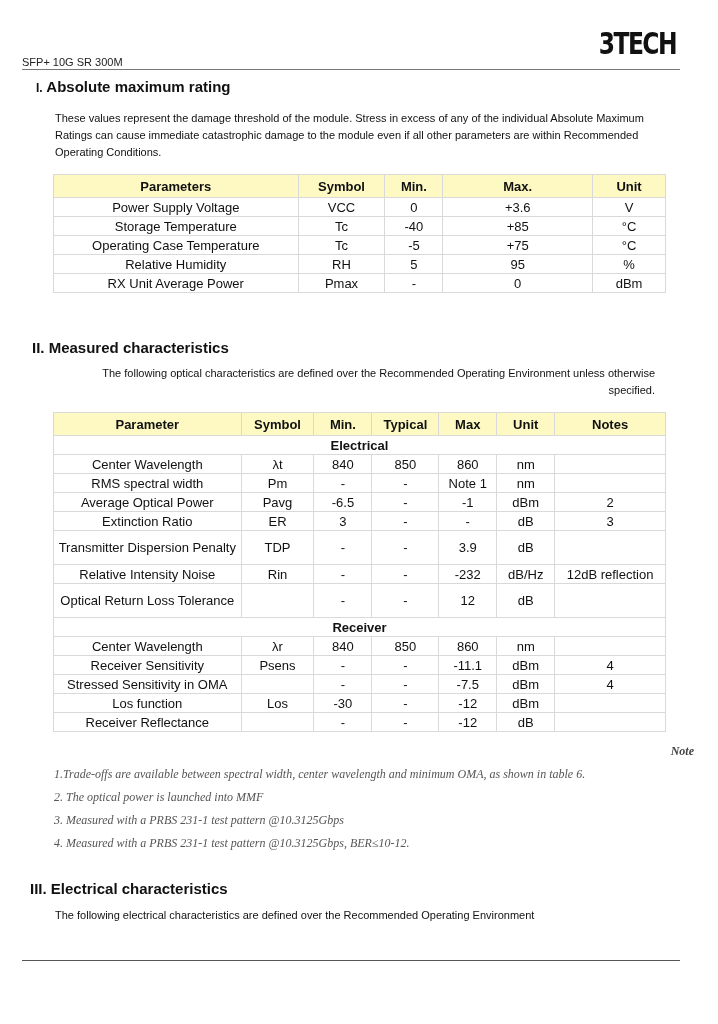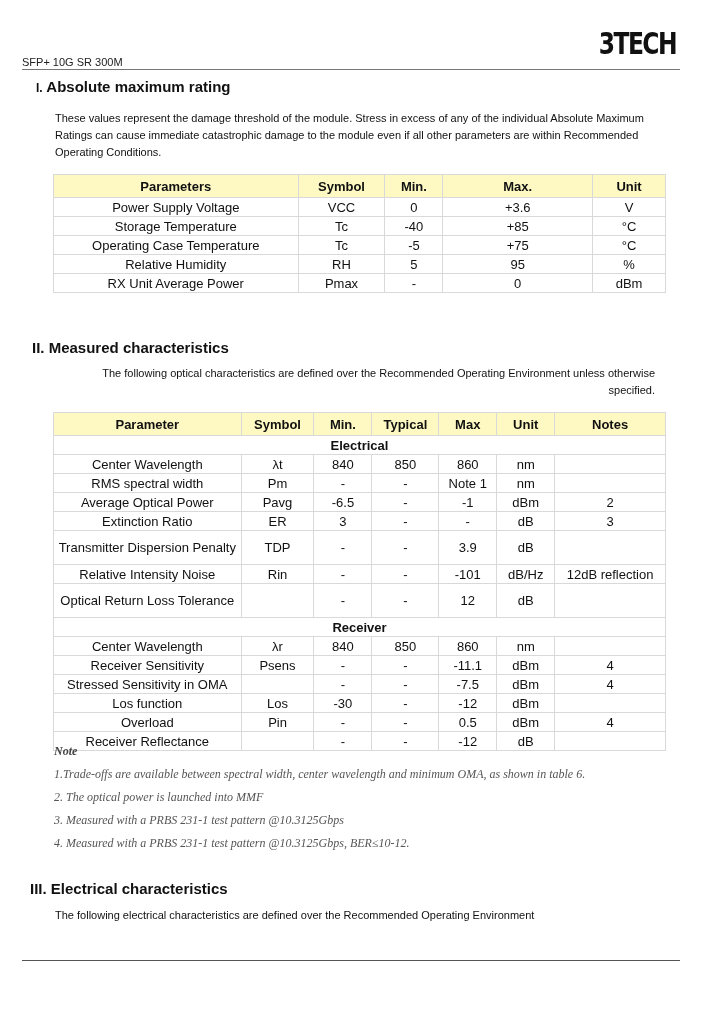--- a/index.html
+++ b/index.html
@@ -38,21 +38,21 @@
       border: 1px solid #d9d9d9; text-align: center; padding: 0 3px; vertical-align: middle;
     }
     table.spec th { background: #fef9c3; font-weight: bold; height: 22px; }
     table.spec td { height: 18px; line-height: 15px; }
     table.spec td.group { font-weight: bold; }
     table.spec td.tall { height: 33px; }
     .notes {
       position: absolute; left: 54px; width: 640px;
       font-family: "Liberation Serif", serif; font-style: italic; font-size: 12px; color: #555;
     }
-    .notes .note-title { font-weight: bold; color: #444; margin-bottom: 8px; }
+    .notes .note-title { font-weight: bold; color: #444; margin-bottom: 8px; text-align: right; }
     .notes .note-line { margin-bottom: 8px; }
   </style>
 </head>
 <body>
 
 <div class="header-title">SFP+ 10G SR 300M</div>
 <div class="logo">3TECH</div>
 <div class="header-rule"></div>
 
 <div class="section-heading" style="left:36px; top:78px;text-align:center;">
@@ -191,21 +191,21 @@
         <td class="tall">-</td>
         <td class="tall">3.9</td>
         <td class="tall">dB</td>
         <td class="tall"></td>
       </tr>
       <tr>
         <td>Relative Intensity Noise</td>
         <td>Rin</td>
         <td>-</td>
         <td>-</td>
-        <td>-101</td>
+        <td>-232</td>
         <td>dB/Hz</td>
         <td>12dB reflection</td>
       </tr>
       <tr>
         <td class="tall">Optical Return Loss Tolerance</td>
         <td class="tall"></td>
         <td class="tall">-</td>
         <td class="tall">-</td>
         <td class="tall">12</td>
         <td class="tall">dB</td>
@@ -244,29 +244,20 @@
       <tr>
         <td>Los function</td>
         <td>Los</td>
         <td>-30</td>
         <td>-</td>
         <td>-12</td>
         <td>dBm</td>
         <td></td>
       </tr>
       <tr>
-        <td>Overload</td>
-        <td>Pin</td>
-        <td>-</td>
-        <td>-</td>
-        <td>0.5</td>
-        <td>dBm</td>
-        <td>4</td>
-      </tr>
-      <tr>
         <td>Receiver Reflectance</td>
         <td></td>
         <td>-</td>
         <td>-</td>
         <td>-12</td>
         <td>dB</td>
         <td></td>
       </tr>
     </tbody>
 </table>

